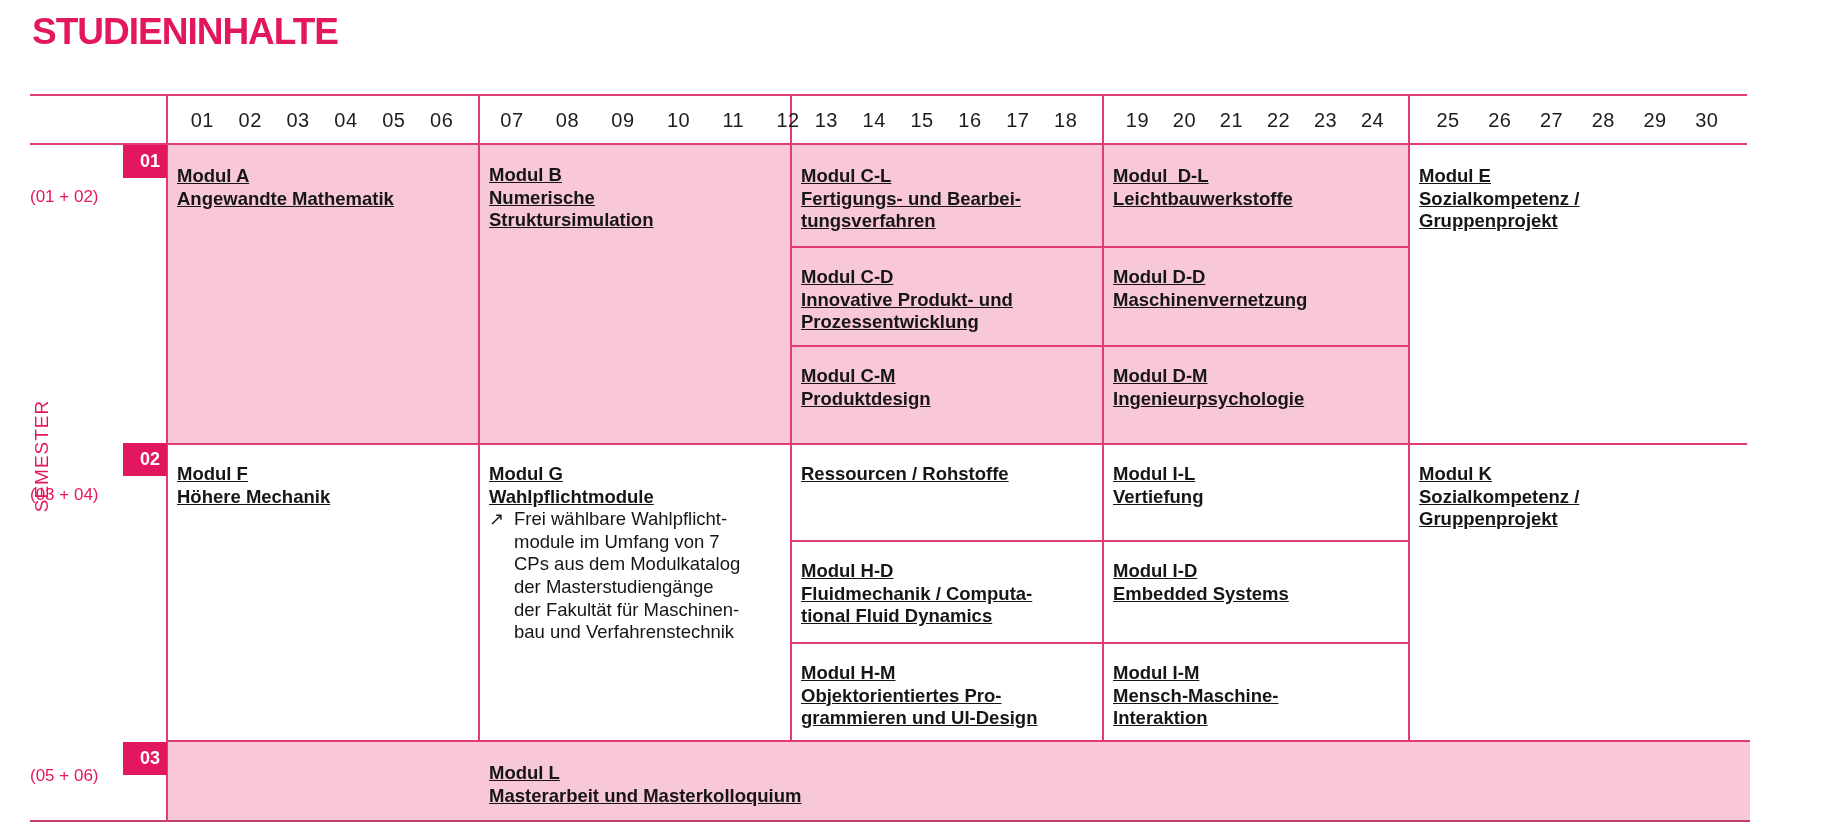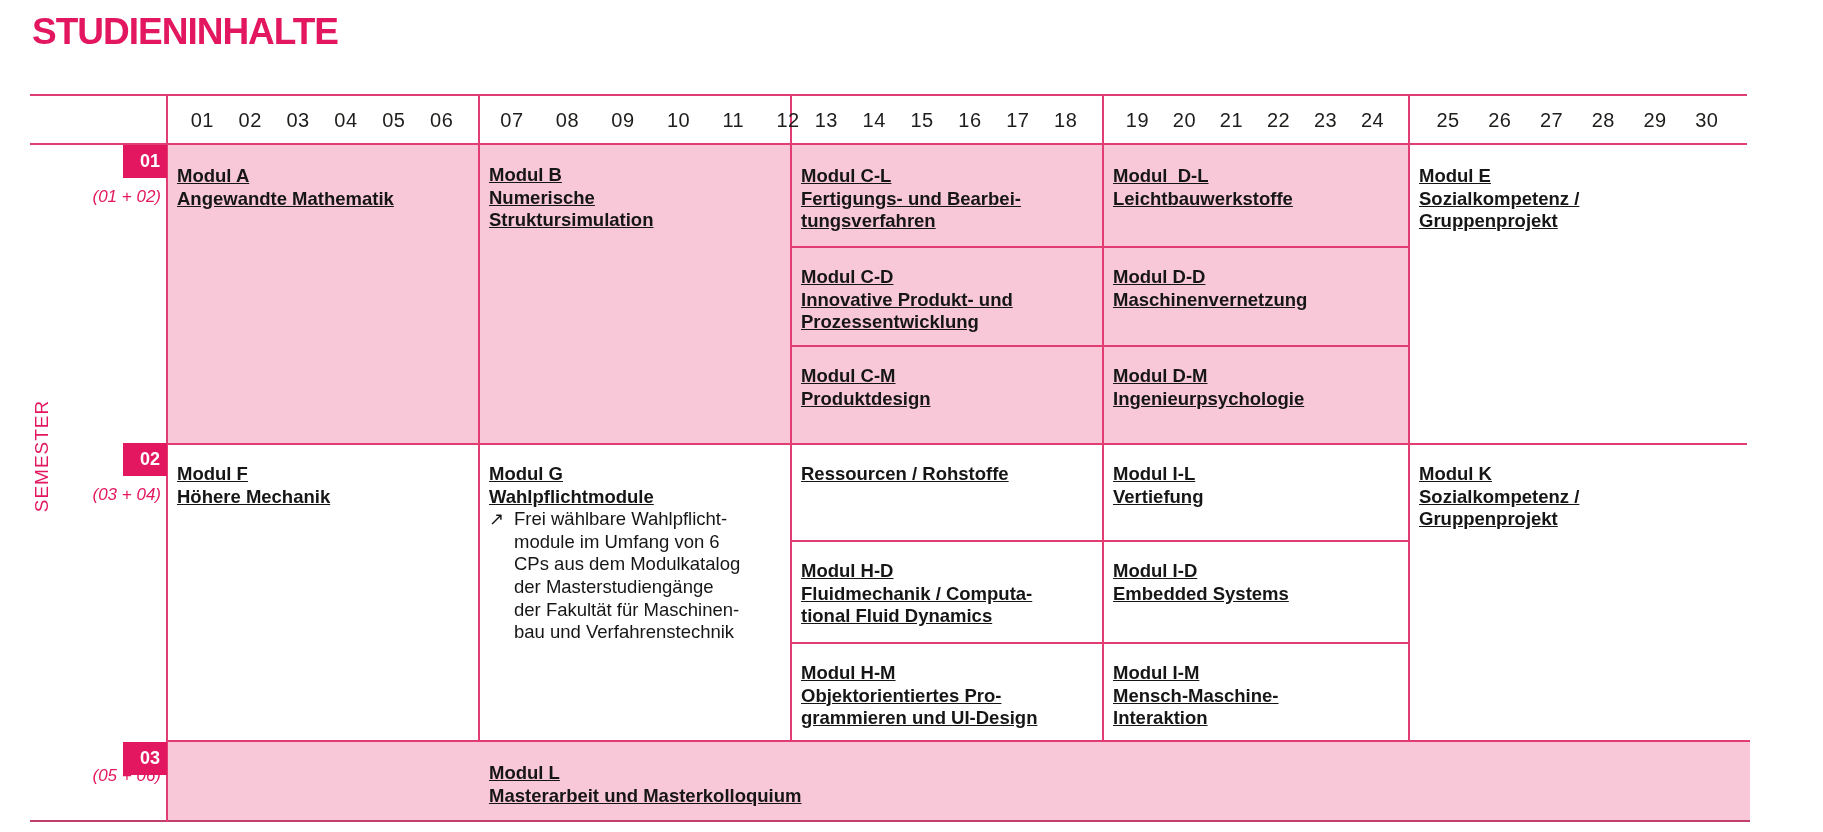--- a/index.html
+++ b/index.html
@@ -25,22 +25,22 @@
     position:absolute;top:97px;height:46px;display:flex;
     justify-content:space-evenly;align-items:center;
     font-size:20px;color:#1d1d1b;letter-spacing:0.5px;
   }
   .badge{
     position:absolute;left:123px;width:44px;height:33px;box-sizing:border-box;
     background:#e3175f;color:#ffffff;font-weight:bold;font-size:18px;
     text-align:right;padding-right:7px;line-height:33px;
   }
   .credits{
-    position:absolute;left:30px;width:131px;text-align:right;
-    font-size:17px;color:#e3175f;font-style:italic;
+    position:absolute;left:30px;width:131px;text-align:left;
+    font-size:17px;color:#e3175f;
   }
   .cell{
     position:absolute;font-size:18.5px;font-weight:bold;line-height:22.6px;
     color:#161616;
   }
   .mtitle,.msub{display:block;white-space:pre-wrap;text-decoration:underline;}
   .note{display:flex;font-weight:normal;}
   .note .arrow{flex:none;width:25px;font-size:18px;}
   .note .ntext{white-space:pre-wrap;}
 </style>
@@ -163,21 +163,21 @@
   <div class="cell" style="left:177px;top:463px;width:290px">
     <span class="mtitle">Modul F</span>
     <span class="msub">Höhere Mechanik</span>
   </div>
   <div class="cell" style="left:489px;top:463px;width:300px">
     <span class="mtitle">Modul G</span>
     <span class="msub">Wahlpflichtmodule</span>
     <div class="note">
       <span class="arrow">↗</span>
       <span class="ntext">Frei wählbare Wahlpflicht-
-module im Umfang von 6
+module im Umfang von 7
 CPs aus dem Modulkatalog
 der Masterstudiengänge
 der Fakultät für Maschinen-
 bau und Verfahrenstechnik</span>
     </div>
   </div>
   <div class="cell" style="left:801px;top:463px;width:295px">
     <span class="msub">Ressourcen / Rohstoffe</span>
   </div>
   <div class="cell" style="left:801px;top:560px;width:295px">

